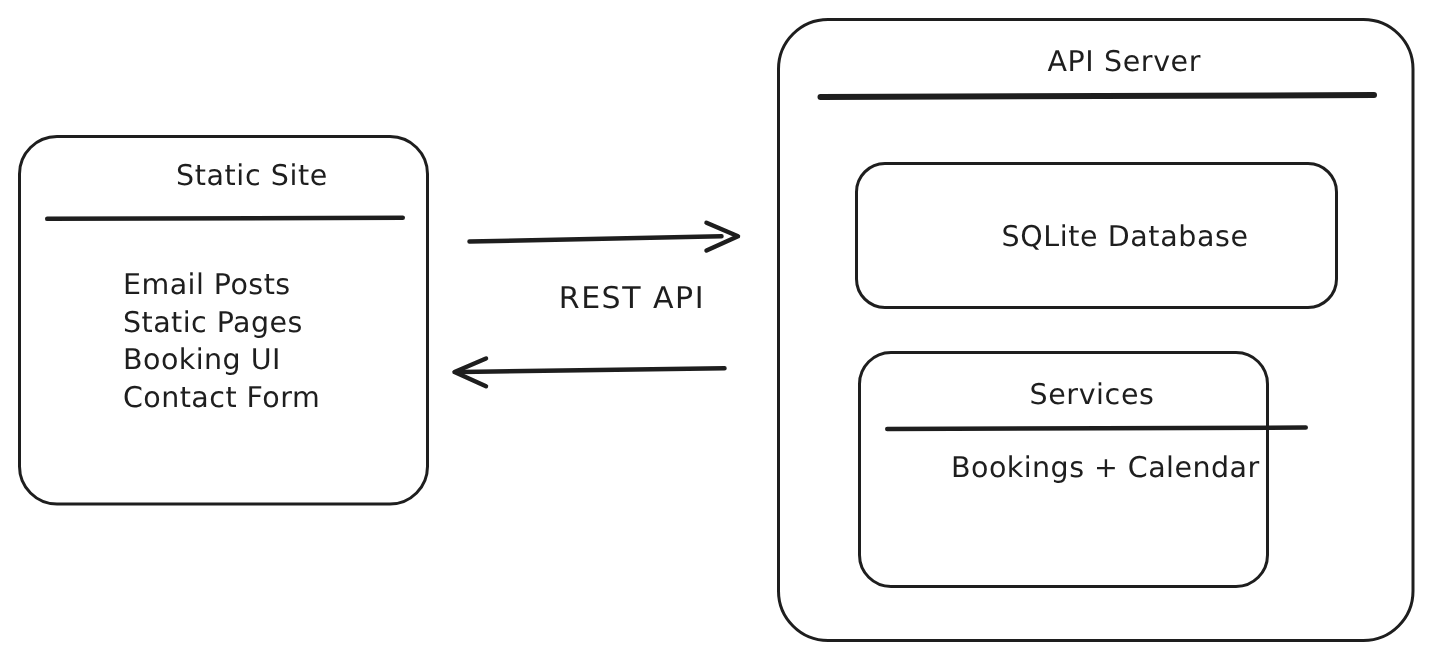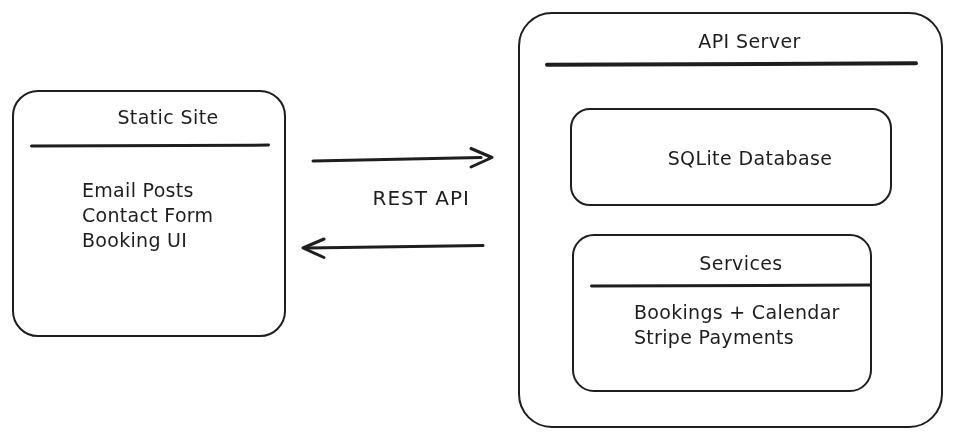--- a/index.html
+++ b/index.html
@@ -56,21 +56,21 @@
   
   #api-server { left: 518px; top: 12px; width: 425px; height: 416px; border-radius: 34px; }
   #api-server .box-title { top: 16px; }
   #api-server .divider { left: 25px; width: 373px; top: 48px; height: 3.5px; }
 
   
   #sqlite-db { left: 570px; top: 108px; width: 322px; height: 98px; border-radius: 20px; }
   #sqlite-db .box-title { top: 37px; }
 
   
-  #services { left: 572px; top: 234px; width: 300px; height: 158px; border-radius: 22px; }
+  #services { left: 572px; top: 234px; width: 274px; height: 158px; border-radius: 22px; }
   #services .box-title { top: 16px; }
   #services .divider { left: 16px; width: 282px; top: 48px; }
   #services .list { left: 60px; top: 64px; }
   #services .list div { height: 24.5px; line-height: 24.5px; }
 
   
   #arrows {
     position: absolute;
     left: 295px;
     top: 140px;
@@ -91,22 +91,23 @@
 </head>
 <body>
 
 <div class="canvas">
 
   <div class="box" id="static-site">
     <div class="box-title">Static Site</div>
     <div class="divider"></div>
     <div class="list">
       <div>Email Posts</div>
+      <div>Static Pages</div>
+      <div>Booking UI</div>
       <div>Contact Form</div>
-      <div>Booking UI</div>
     </div>
   </div>
 
   <svg id="arrows" viewBox="0 0 210 125">
     <g stroke="#1e1e1e" stroke-width="3" fill="none" stroke-linecap="round" stroke-linejoin="round">
       <path d="M 18 21 L 186 17.5"></path>
       <path d="M 176 8.5 L 197 17.5 L 176 27"></path>
       <path d="M 188 105.5 L 12 108"></path>
       <path d="M 29 99 L 8 108 L 29 117.5"></path>
     </g>
@@ -120,17 +121,16 @@
 
   <div class="box" id="sqlite-db">
     <div class="box-title">SQLite Database</div>
   </div>
 
   <div class="box" id="services">
     <div class="box-title">Services</div>
     <div class="divider"></div>
     <div class="list">
       <div>Bookings + Calendar</div>
-      <div>Stripe Payments</div>
     </div>
   </div>
 
 </div>
 
 </body></html>

